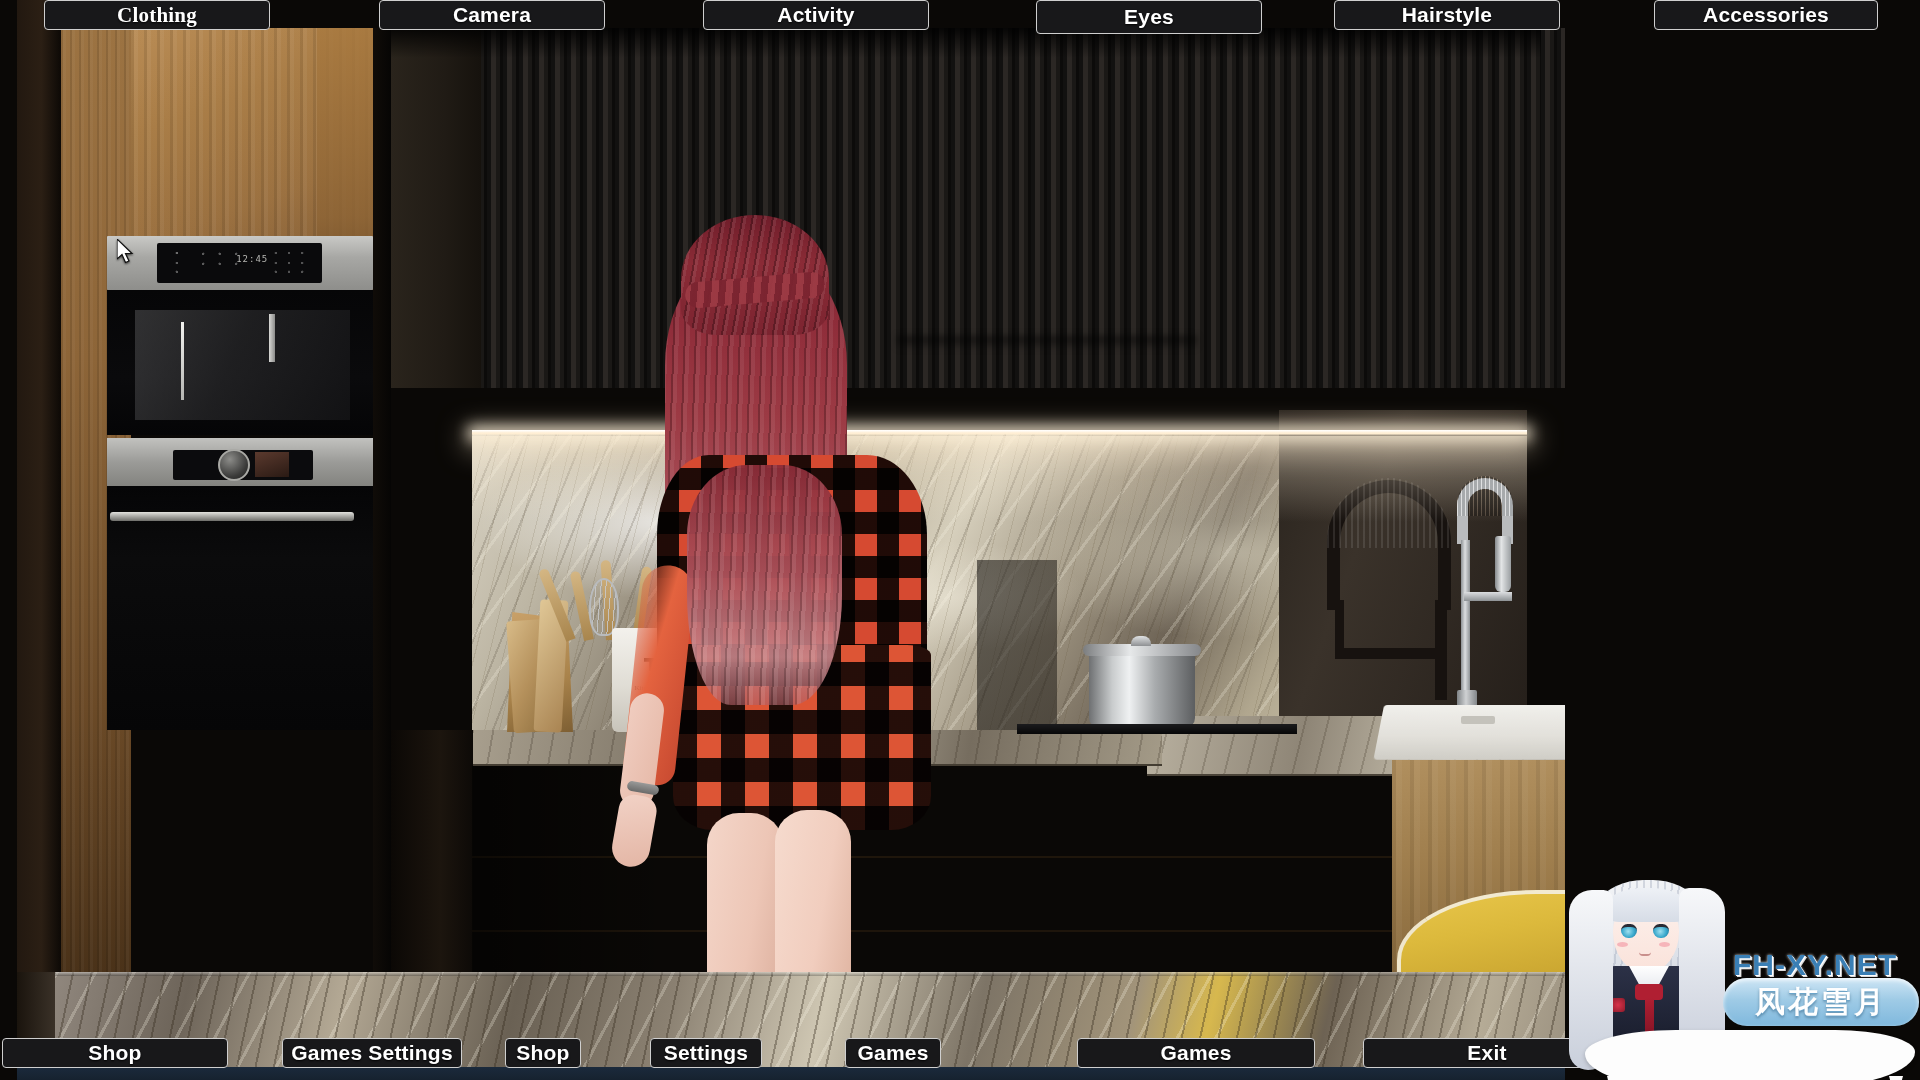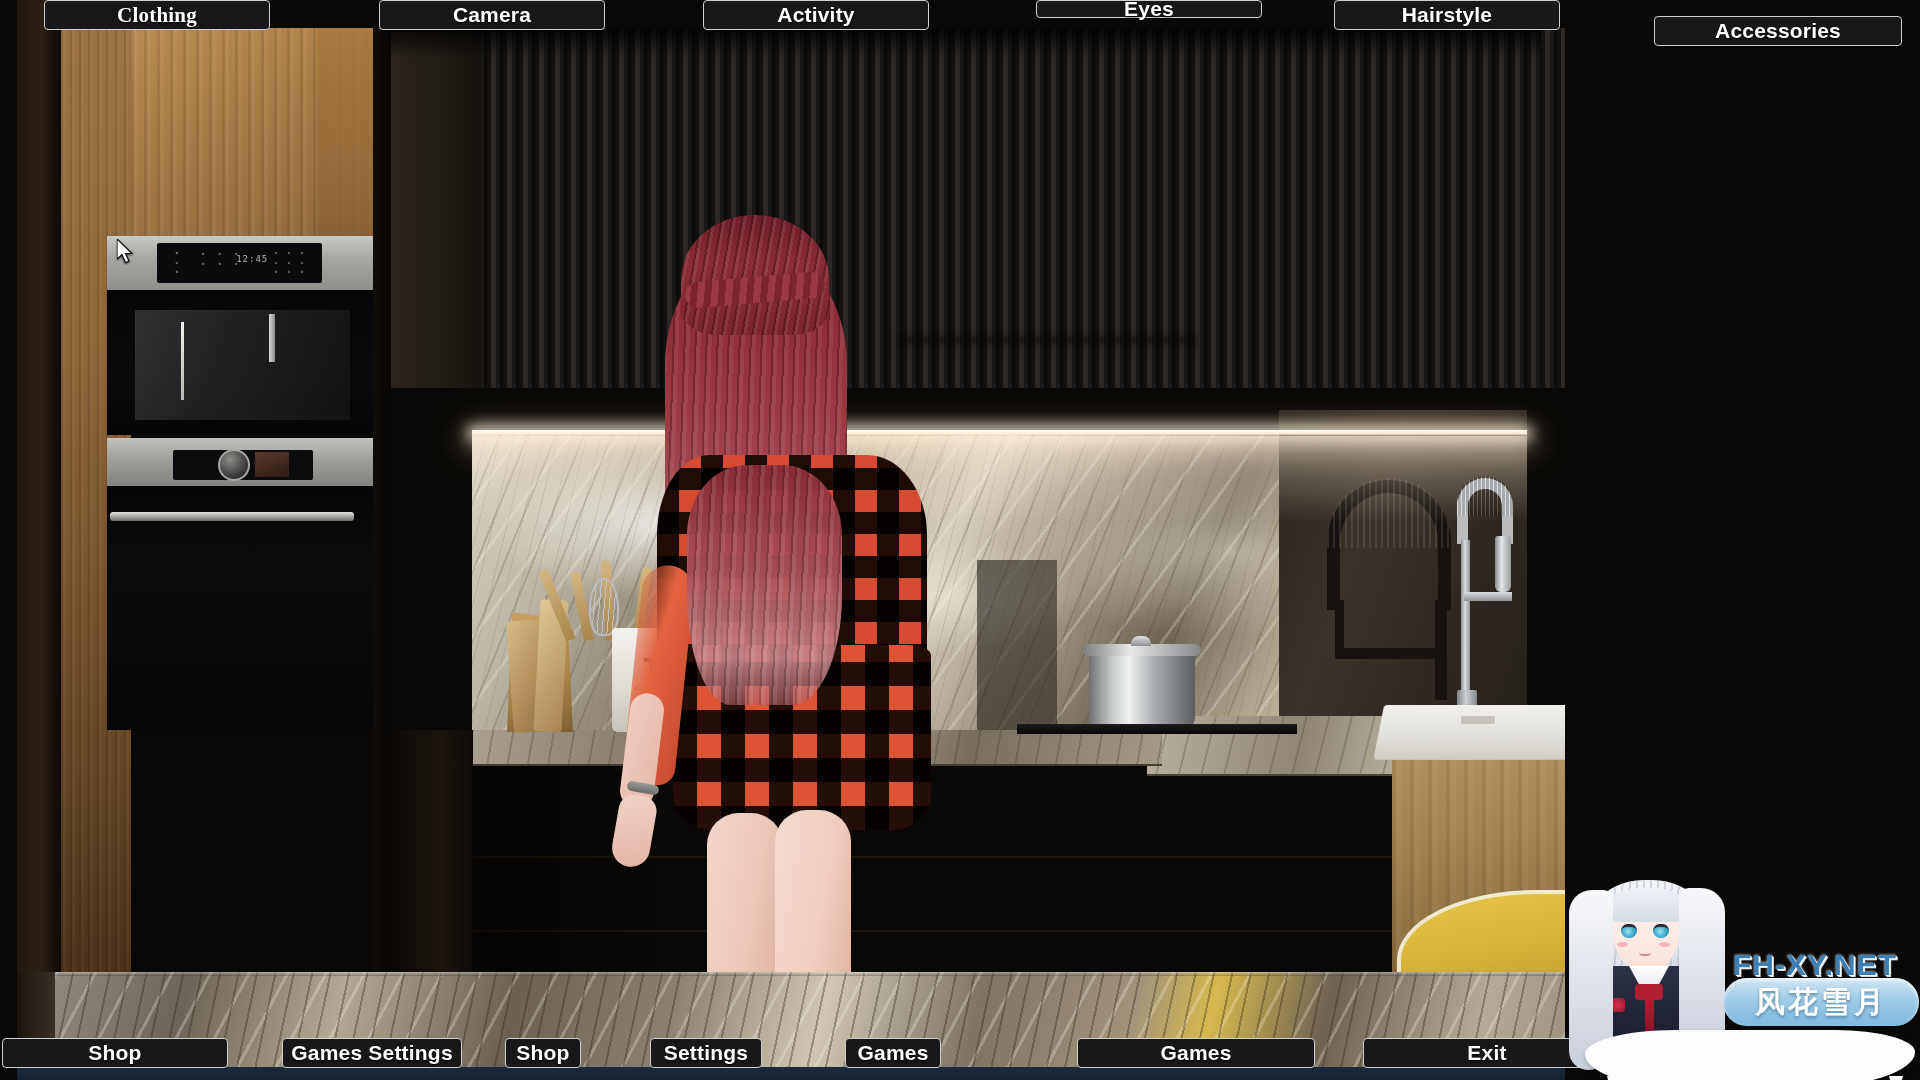--- a/index.html
+++ b/index.html
@@ -799,27 +799,27 @@
   <div id="top-menu">
       <div class="btn" style="left: 44px; top: 0px; width: 226px; height: 30px; font-family: Liberation Serif, serif;">
         <span>Clothing</span>
       </div>
       <div class="btn" style="left: 379px; top: 0px; width: 226px; height: 30px;">
         <span>Camera</span>
       </div>
       <div class="btn" style="left: 703px; top: 0px; width: 226px; height: 30px;">
         <span>Activity</span>
       </div>
-      <div class="btn" style="left: 1036px; top: 0px; width: 226px; height: 18px;">
+      <div class="btn" style="left: 1036px; top: 0px; width: 226px; height: 34px;">
         <span>Eyes</span>
       </div>
       <div class="btn" style="left: 1334px; top: 0px; width: 226px; height: 30px;">
         <span>Hairstyle</span>
       </div>
-      <div class="btn" style="left: 1654px; top: 0px; width: 248px; height: 30px; margin-top: 16px;">
+      <div class="btn" style="left: 1654px; top: 0px; width: 224px; height: 30px;">
         <span>Accessories</span>
       </div>
     </div>
 
   <div id="bottom-menu">
       <div class="btn" style="left: 2px; top: 1038px; width: 226px; height: 30px;">
         <span>Shop</span>
       </div>
       <div class="btn" style="left: 282px; top: 1038px; width: 180px; height: 30px;">
         <span>Games Settings</span>

